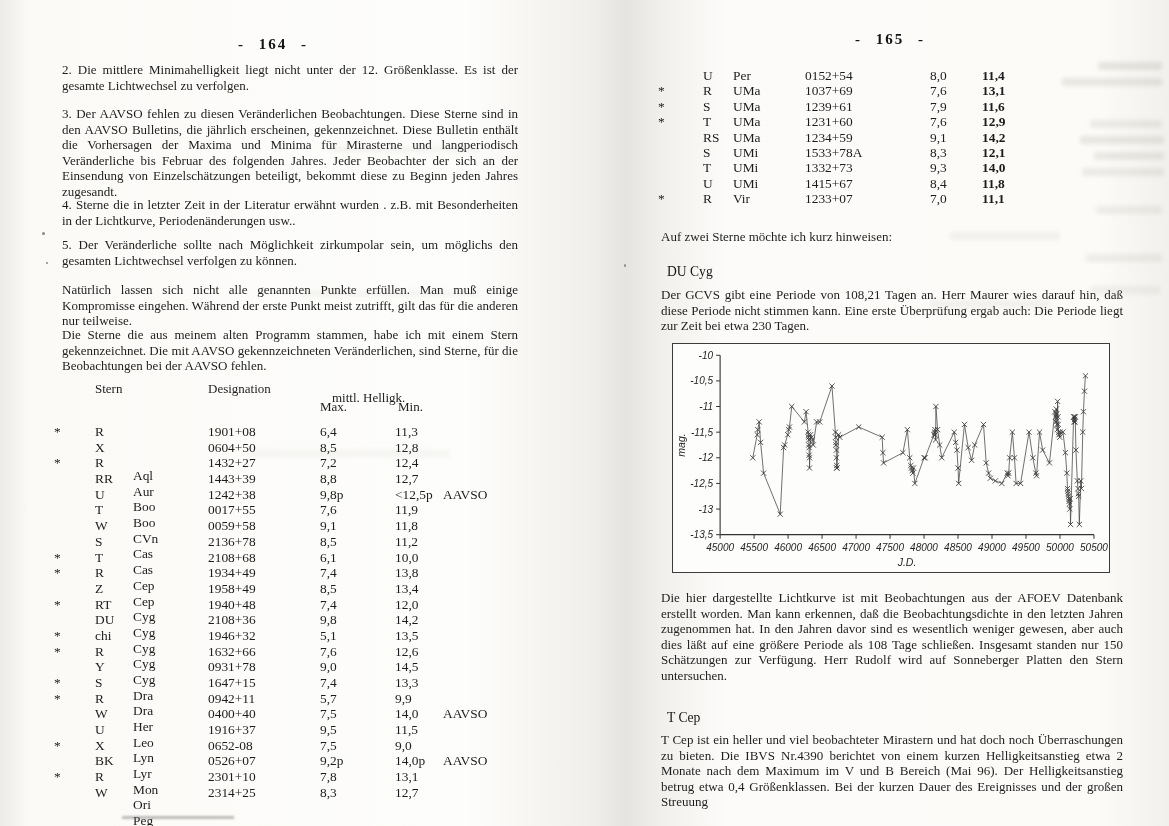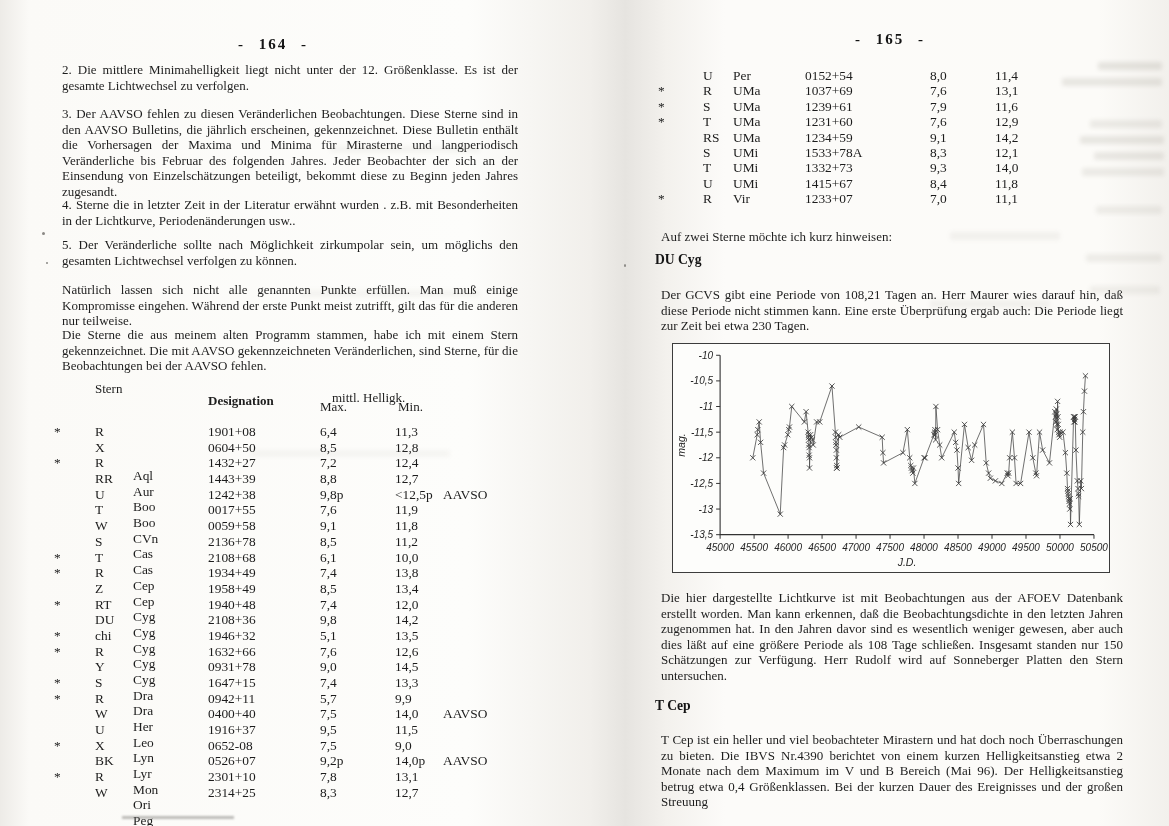--- a/index.html
+++ b/index.html
@@ -9,33 +9,33 @@
     background:linear-gradient(90deg,#edebe7 0%,#fbfaf7 2.5%,#fdfdfb 40%,#f1efeb 50.5%,#e6e4e0 53.5%,#f3f1ed 57%,#fcfbf9 62%,#fcfbf8 94%,#f2f0ec 100%);
     font-family:"Liberation Serif", serif;color:#1d1d1d;
   }
   .pagenum{
     position:absolute;font-weight:bold;font-size:15px;letter-spacing:2px;word-spacing:8px;color:#141414;
   }
   .para{
     position:absolute;margin:6px;font-size:13px;line-height:15.5px;text-align:justify;color:#1d1d1d;font-family:Liberation Serif, serif;
   }
   .heading{
-    position:absolute;margin:0;font-size:13.6px;font-weight:bold;color:#141414;
+    position:absolute;margin:12px;font-size:13.6px;font-weight:normal;color:#141414;
   }
   
   .vtab{position:absolute;font-size:13.4px;color:#1c1c1c;}
   .vtab .trow{position:relative;}
   .t164 .trow{height:15.7px;}
   .t165 .trow{height:15.4px;}
   .vtab .trow span{position:absolute;white-space:nowrap;}
   .t164 .c-flag{left:2px;}   .t164 .c-name{left:43px;} .t164 .c-const{left:81px;margin-top:44px;}
   .t164 .c-desig{left:156px;}.t164 .c-max{left:268px;} .t164 .c-min{left:343px;}
   .t164 .c-note{left:391px;}
   .t165 .c-flag{left:0px;}   .t165 .c-name{left:45px;} .t165 .c-const{left:75px;}
-  .t165 .c-desig{left:147px;}.t165 .c-max{left:272px;} .t165 .c-min{left:337px;}
+  .t165 .c-desig{left:147px;}.t165 .c-max{left:272px;} .t165 .c-min{left:324px;font-weight:bold;}
   .thead{position:absolute;font-size:13px;}
   .thead span{position:absolute;white-space:nowrap;}
   
   .figure{
     position:absolute;left:672px;top:343px;width:438px;height:230px;
     border:1.4px solid #3c3c3c;background:#fdfdfb;box-sizing:border-box;font-style:italic;
   }
   .figure svg{display:block;width:100%;height:100%;}
   .tick{font-family:"Liberation Sans",sans-serif;font-size:10px;fill:#252525;}
   .axis-label{font-family:"Liberation Sans",sans-serif;font-size:10.5px;fill:#252525;}
@@ -54,21 +54,21 @@
 
     <p class="para" style="left:56px;top:56px;width:456px;">2. Die mittlere Minimahelligkeit liegt nicht unter der 12. Größenklasse. Es ist der gesamte Lichtwechsel zu verfolgen.</p>
     <p class="para" style="left:56px;top:100px;width:456px;">3. Der AAVSO fehlen zu diesen Veränderlichen Beobachtungen. Diese Sterne sind in den AAVSO Bulletins, die jährlich erscheinen, gekennzeichnet. Diese Bulletin enthält die Vorhersagen der Maxima und Minima für Mirasterne und langperiodisch Veränderliche bis Februar des folgenden Jahres. Jeder Beobachter der sich an der Einsendung von Einzelschätzungen beteiligt, bekommt diese zu Beginn jeden Jahres zugesandt.</p>
     <p class="para" style="left:56px;top:191px;width:456px;">4. Sterne die in letzter Zeit in der Literatur erwähnt wurden . z.B. mit Besonderheiten in der Lichtkurve, Periodenänderungen usw..</p>
     <p class="para" style="left:56px;top:231px;width:456px;">5. Der Veränderliche sollte nach Möglichkeit zirkumpolar sein, um möglichs den gesamten Lichtwechsel verfolgen zu können.</p>
     <p class="para" style="left:56px;top:276px;width:456px;">Natürlich lassen sich nicht alle genannten Punkte erfüllen. Man muß einige Kompromisse eingehen. Während der erste Punkt meist zutrifft, gilt das für die anderen nur teilweise.</p>
     <p class="para" style="left:56px;top:321px;width:456px;">Die Sterne die aus meinem alten Programm stammen, habe ich mit einem Stern gekennzeichnet. Die mit AAVSO gekennzeichneten Veränderlichen, sind Sterne, für die Beobachtungen bei der AAVSO fehlen.</p>
 
     <div class="thead" style="left:52px;top:381px;width:470px;height:36px;">
       <span style="left:43px;top:0;">Stern</span>
-      <span style="left:156px;top:12px;font-weight:bold;">Designation</span>
+      <span style="left:156px;top:0;">Designation</span>
       <span style="left:280px;top:0;margin-top:9px;">mittl. Helligk.</span>
       <span style="left:268px;top:18px;">Max.</span>
       <span style="left:346px;top:18px;">Min.</span>
     </div>
 
     <div class="vtab t164" style="left:52px;top:424px;width:470px;">
 
         <div class="trow">
           <span class="c-flag">*</span>
           <span class="c-name">R</span>

